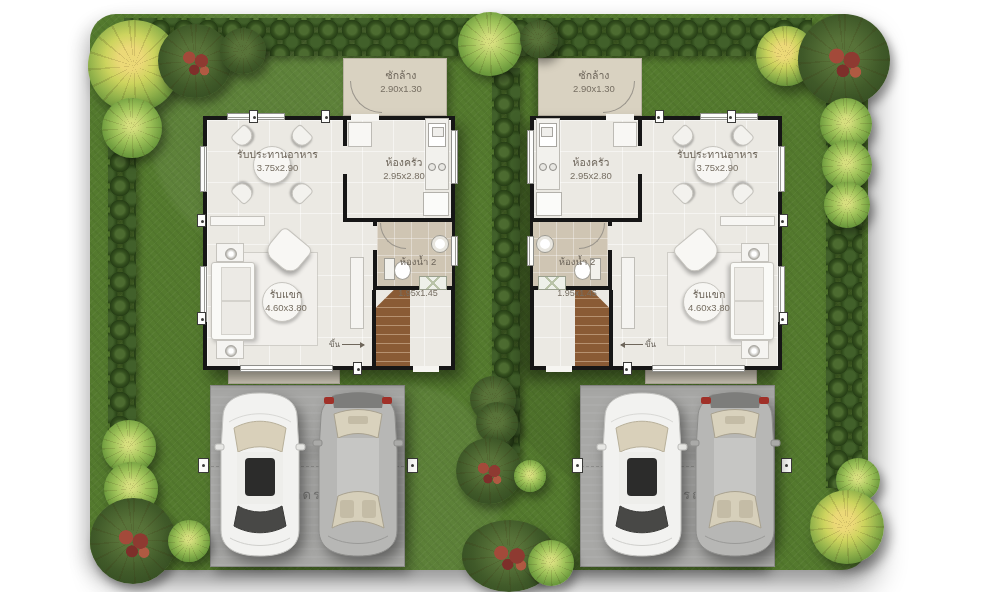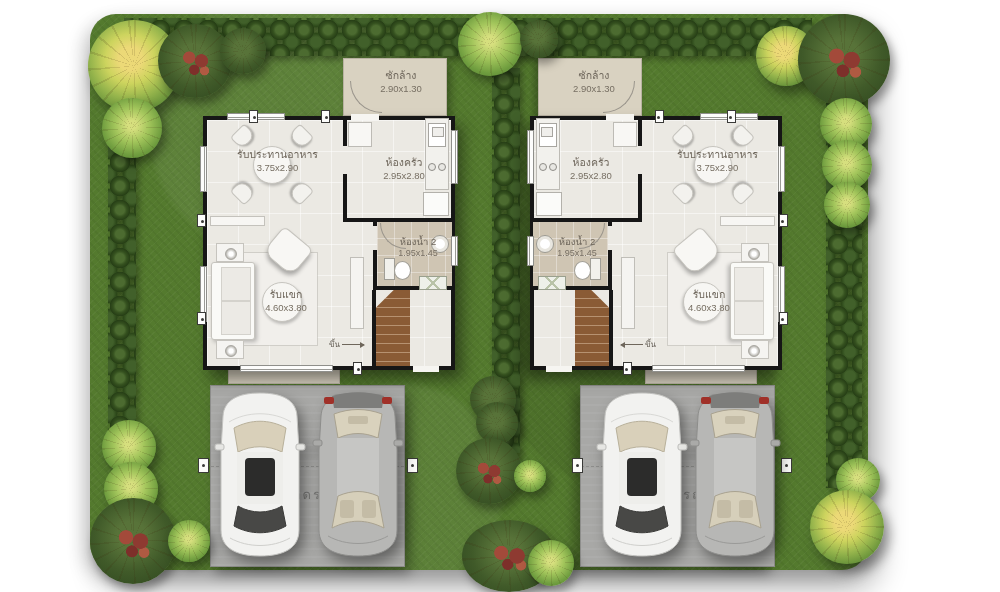--- a/index.html
+++ b/index.html
@@ -109,21 +109,21 @@
   .toilet::after{content:"";position:absolute;left:9px;top:2px;width:15px;height:17px;border-radius:50%;
        background:#fff;border:1px solid #a09e96;}
   .wmark{position:absolute;width:9px;height:13px;background:#fdfdfc;border:1px solid #3a3a38;}
   .wmark::after{content:"";position:absolute;left:50%;top:50%;width:3px;height:3px;margin:-1px 0 0 -1px;
        border-radius:50%;background:#3a3a38;}
 
   
   .room-label{position:absolute;text-align:center;color:#6e665b;padding-left:10px;}
   .lbl-line{display:block;font-size:10.5px;line-height:1.3;}
   .sz{font-size:9.5px;color:#776f63;}
-  .small .lbl-line{font-size:9.5px;} .small .sz{font-size:9px;}
+  .small .lbl-line{font-size:9.5px;margin-top:20px;} .small .sz{font-size:9px;}
   .uplabel{position:absolute;left:126px;top:219px;height:12px;}
   .uptxt{font-size:8px;color:#5d574e;display:inline-block;vertical-align:middle;}
   .uparrow{display:inline-block;vertical-align:middle;width:22px;height:1px;background:#6e665b;position:relative;margin-left:2px;}
   .uparrow::after{content:"";position:absolute;right:-1px;top:-2.5px;border-left:5px solid #6e665b;
        border-top:3px solid transparent;border-bottom:3px solid transparent;}
   .flip .room-label,.flip .pad-label{transform:scaleX(-1);}
   .flip .uptxt{transform:scaleX(-1);}
 
   
   .car{position:absolute;width:92px;height:172px;filter:drop-shadow(5px 7px 7px rgba(0,0,0,.42));}

